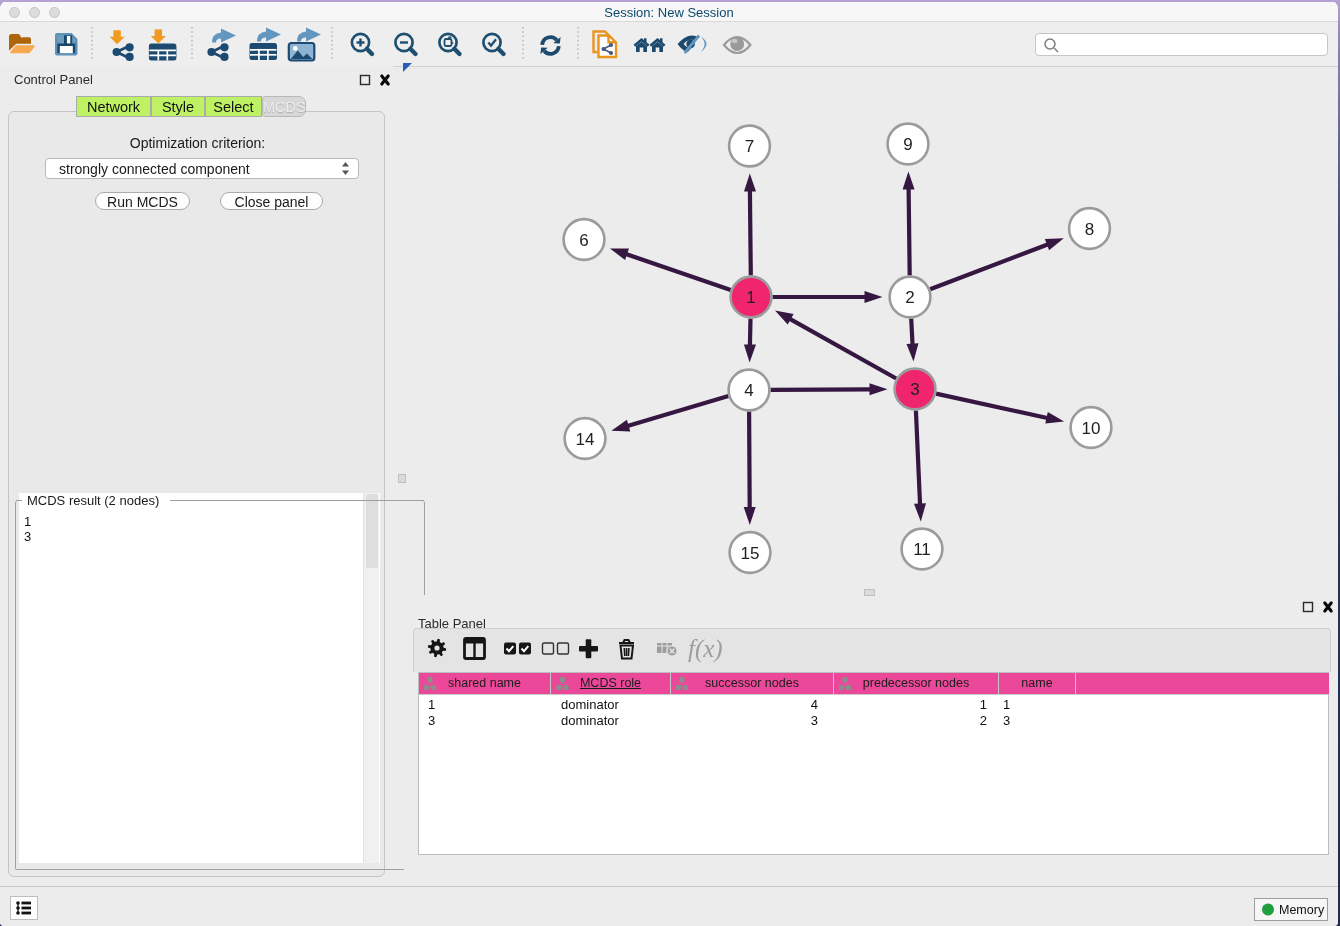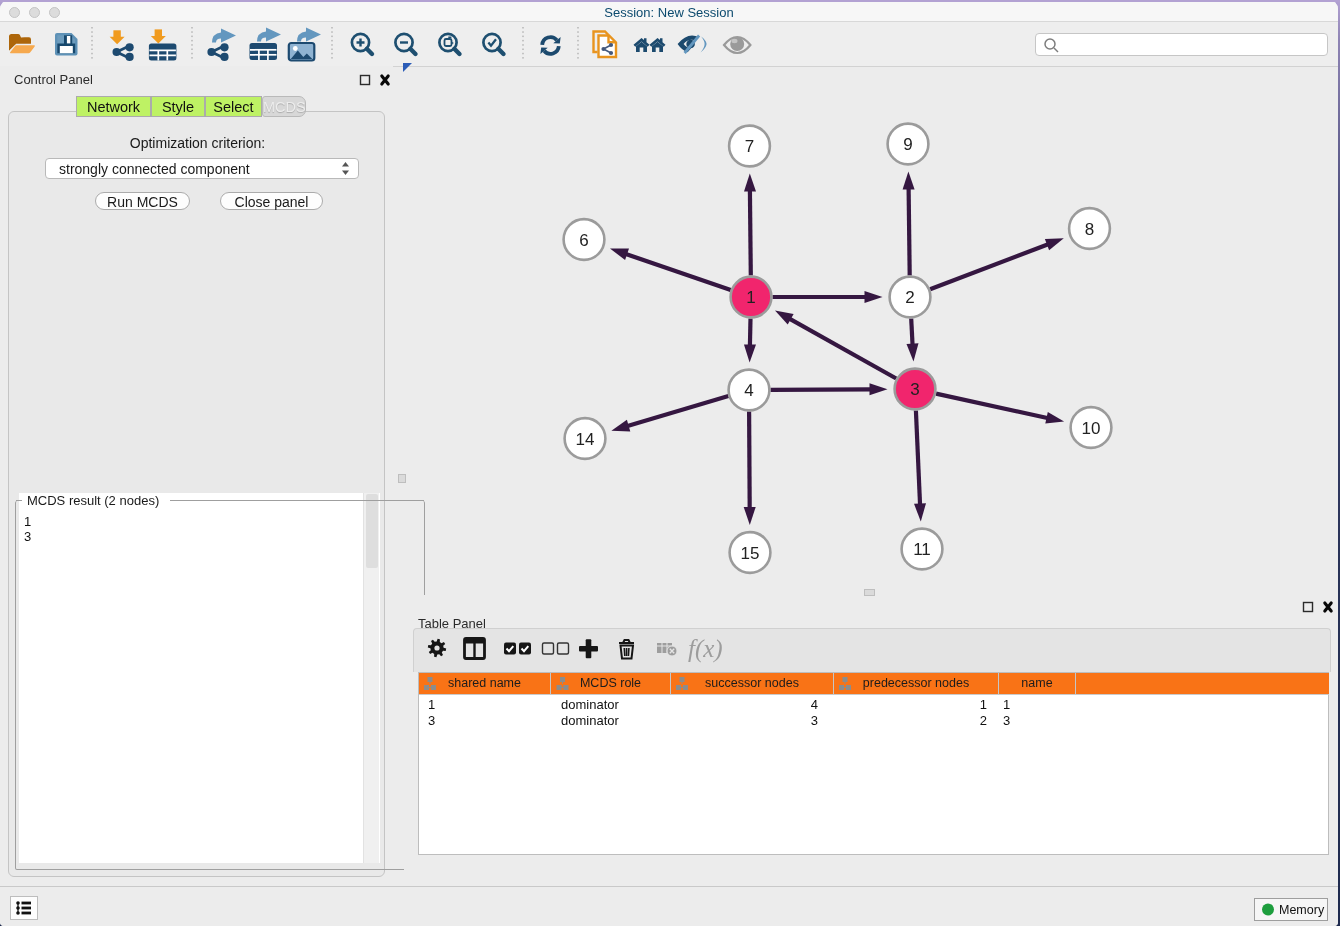--- a/index.html
+++ b/index.html
@@ -51,21 +51,21 @@
 #tp-title{position:absolute;left:14px;top:5px;font-size:13px;color:#2b2b2b;margin-top:16px;}
 #tp-toolbar{position:absolute;left:9px;top:33px;width:918px;height:44px;background:#e4e4e4;
   border:1px solid #d0d0d0;border-bottom:0;border-radius:4px 4px 0 0;box-sizing:border-box;}
 #tp-table{position:absolute;left:14px;top:77px;width:911px;height:183px;background:#fff;
   border:1px solid #bdbdbd;box-sizing:border-box;}
 #tp-tabsrow{position:absolute;left:0px;top:260px;width:932px;height:31px;background:#ececec;
   border-top:1px solid #c9c9c9;}
 
 #statusbar{position:absolute;left:0;top:886px;width:1338px;height:40px;background:#ececec;
   border-top:1px solid #c9c9c9;}
-#tbl-head{position:absolute;left:0;top:0;width:910px;height:21px;background:#f97316;
+#tbl-head{position:absolute;left:0;top:0;width:910px;height:21px;background:#ec4899;
   border-bottom:1px solid #cacaca;}
 .hcell{position:absolute;top:0;height:21px;border-right:1px solid #c6c6c6;box-sizing:border-box;
   text-align:center;font-size:12.5px;color:#1c1c1c;line-height:21px;}
 .htxt{padding-left:0;}
 .trow{position:absolute;left:0;height:16px;font-size:13px;color:#111;width:910px;}
 .trow span{position:absolute;top:0;}
 .btab{position:absolute;top:10px;height:21px;background:#fff;border:1px solid #b5b5b5;
   box-sizing:border-box;text-align:center;font-size:13.5px;font-weight:bold;color:#1a1a1a;line-height:19px;}
 #memorybtn{position:absolute;left:1254px;top:11px;width:74px;height:23px;background:#f6f6f6;
   border:1px solid #9e9e9e;box-sizing:border-box;font-size:12px;color:#111;}
@@ -358,21 +358,21 @@
             </g>
           <circle cx="258" cy="22" r="5" fill="#9d9d9d" stroke="#e4e4e4" stroke-width="1"></circle>
           <path d="M255.8 19.8 l4.4 4.4 M260.2 19.8 l-4.4 4.4" stroke="#e4e4e4" stroke-width="1.4"></path>
         </g>
         <text x="274" y="28" font-family="Liberation Serif,serif" font-style="italic" font-size="25" fill="#9d9d9d">f(x)</text>
       </svg>
     </div>
     <div id="tp-table">
       <div id="tbl-head">
         <div class="hcell" style="left:0;width:132px;"><span class="htxt">shared name</span></div>
-        <div class="hcell" style="left:132px;width:120px;"><span class="htxt">MCDS role</span></div>
+        <div class="hcell" style="left:132px;width:120px;text-decoration:underline;"><span class="htxt">MCDS role</span></div>
         <div class="hcell" style="left:252px;width:163px;"><span class="htxt">successor nodes</span></div>
         <div class="hcell" style="left:415px;width:165px;"><span class="htxt">predecessor nodes</span></div>
         <div class="hcell" style="left:580px;width:77px;"><span class="htxt2">name</span></div>
         <svg width="460" height="21" style="position:absolute;left:0;top:0;">
           <g fill="#8c8c8c">
             <g transform="translate(5,4)">
                 <rect x="3.5" y="0" width="5" height="5"></rect>
                 <rect x="0" y="8" width="5" height="5"></rect>
                 <rect x="7" y="8" width="5" height="5"></rect>
                 <path d="M6 5 v2 M2.5 10.5 h7 M2.5 8 v2 M9.5 8 v2" stroke="#8c8c8c" fill="none"></path>

